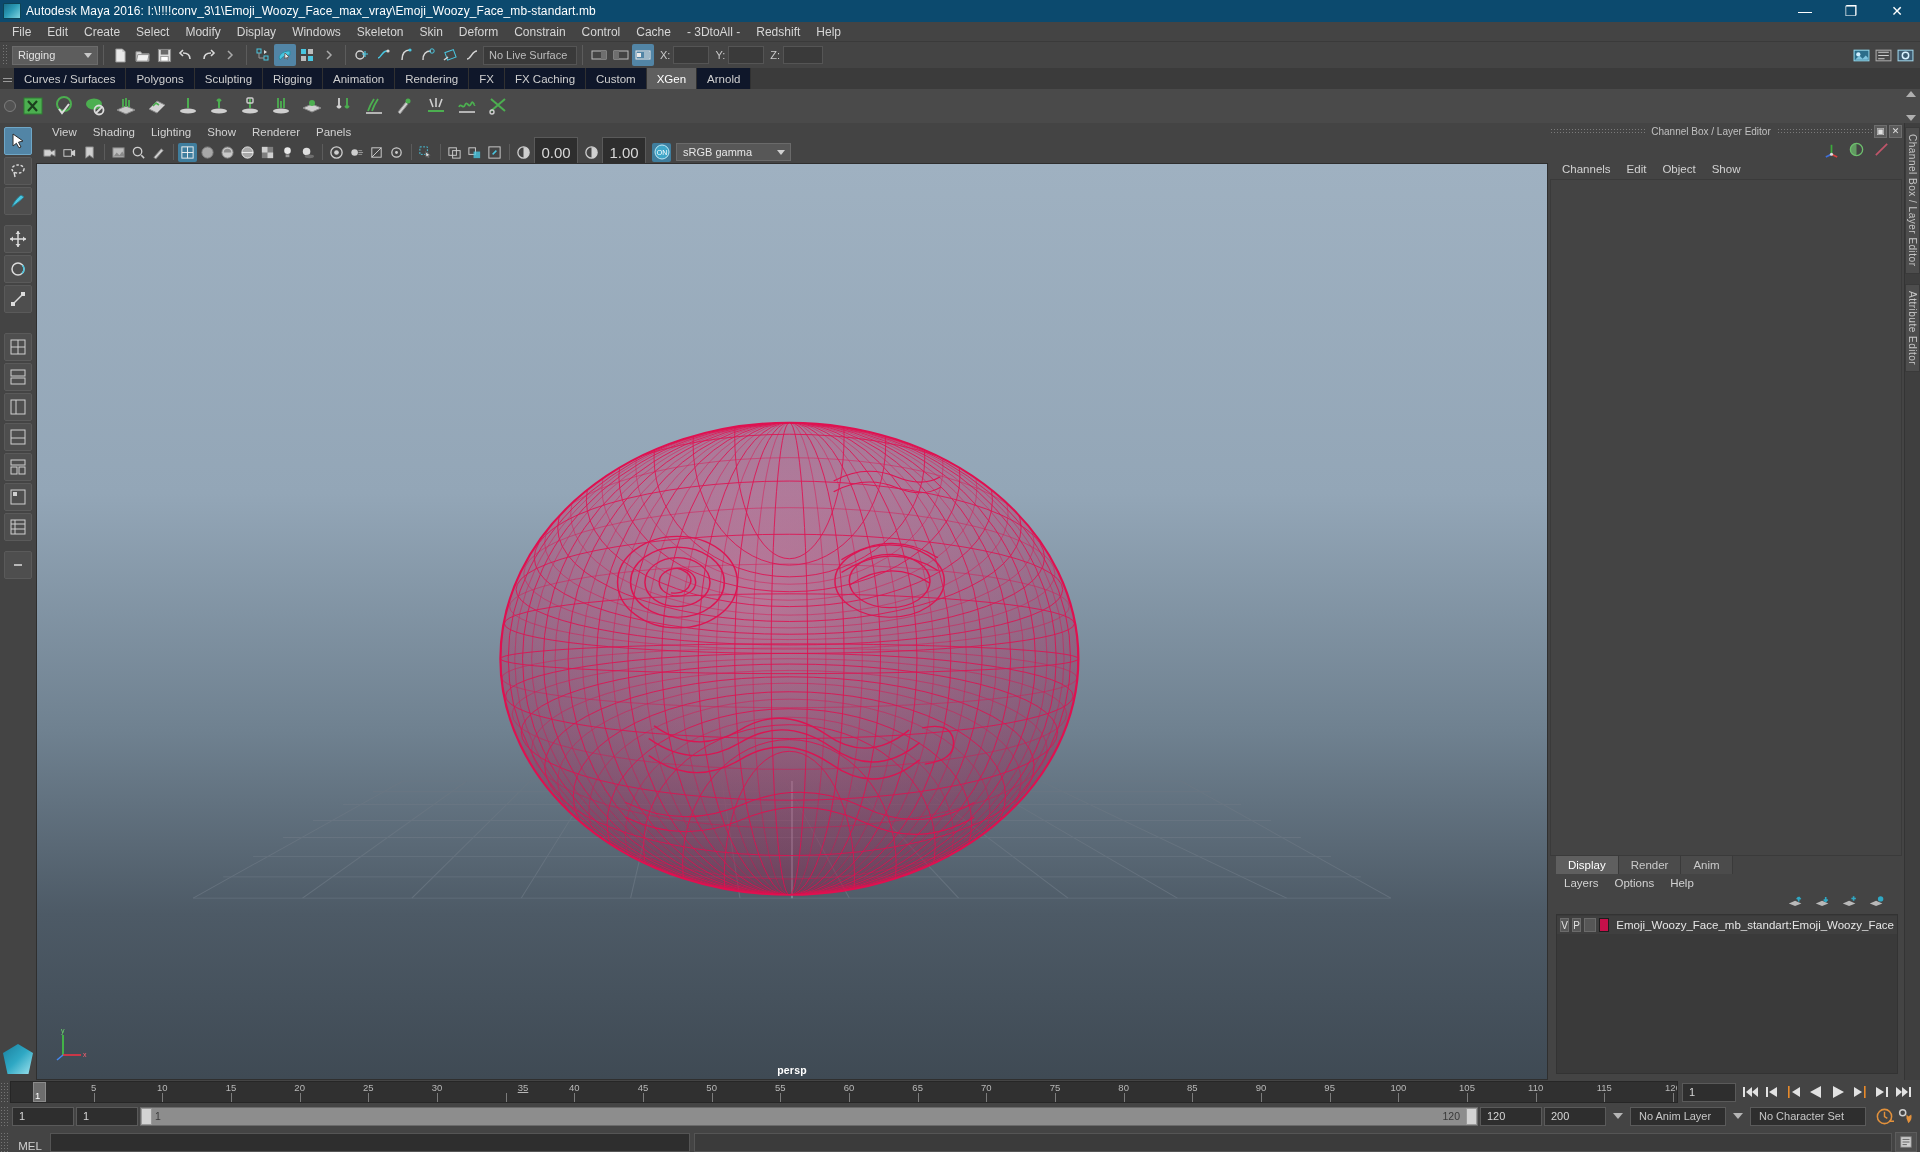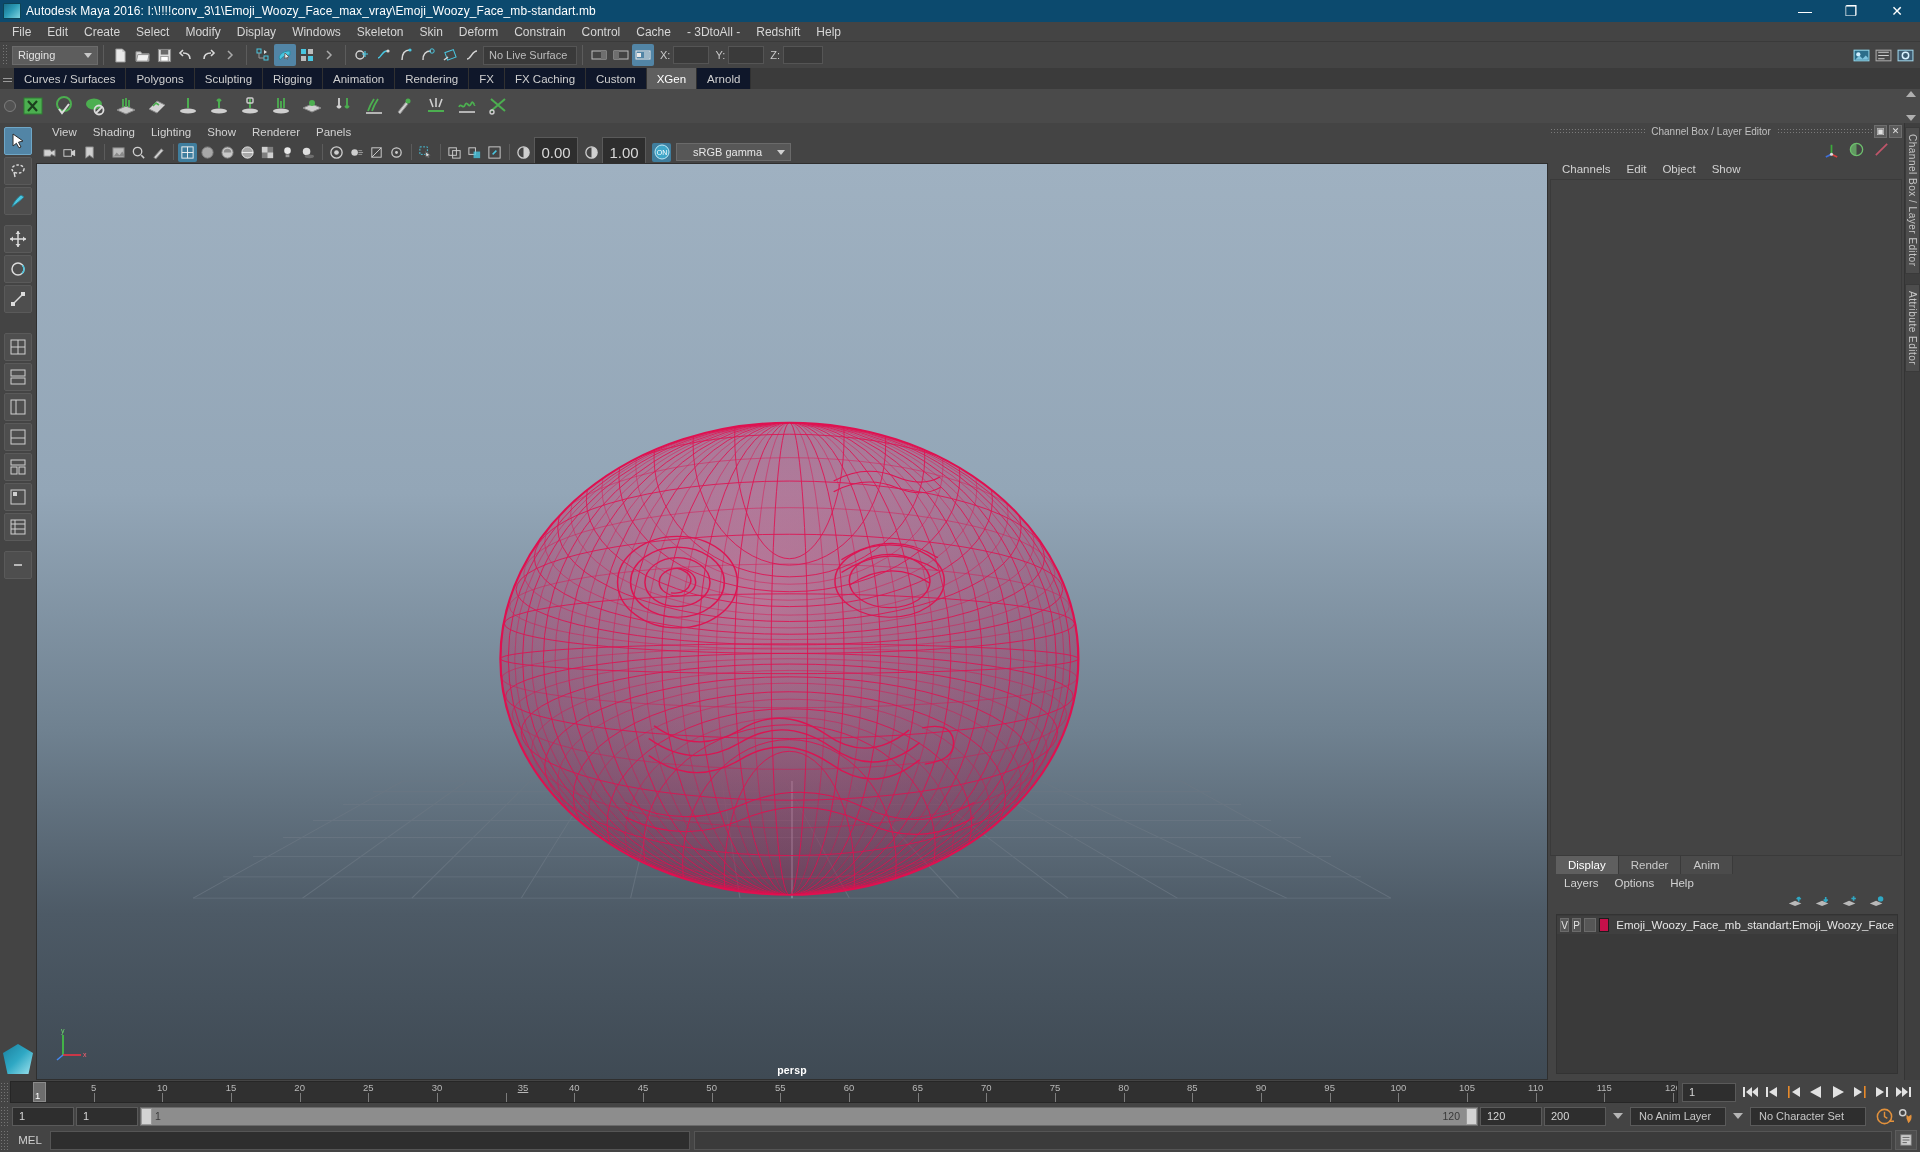--- a/index.html
+++ b/index.html
@@ -157,21 +157,21 @@
   .vp-btn.on { background: #3f7e9e; }
   .vp-sep { width: 1px; height: 16px; background: #5c5c5c; margin: 0 4px; flex: 0 0 1px; }
   .num-field {
     height: 30px; width: 44px; background: #2e2e2e; border: 1px solid #5a5a5a;
     color: #d8d8d8; font-size: 15px; display: flex; align-items: center;
     justify-content: center; flex: 0 0 44px;
   }
   .gamma-select {
     height: 18px; width: 115px; background: #575757; border: 1px solid #6a6a6a;
     color: #e6e6e6; font-size: 11px; display: flex; align-items: center;
-    padding-left: 16px; margin-left: 4px; flex: 0 0 115px; position: relative;
+    padding-left: 6px; margin-left: 4px; flex: 0 0 115px; position: relative;
   }
   .gamma-select .caret {
     position: absolute; right: 5px; width: 0; height: 0;
     border-left: 4px solid transparent; border-right: 4px solid transparent;
     border-top: 5px solid #d0d0d0;
   }
 
   .viewport {
     flex: 1 1 auto; position: relative; min-height: 0; overflow: hidden;
     background: linear-gradient(to bottom, #9fb1c1 0%, #93a6b7 36%, #6f8190 62%, #4d5a66 82%, #3f4a54 100%);
@@ -279,21 +279,21 @@
   }
   .rng-handle { position: absolute; width: 11px; height: 17px; background: #d3d3d3; border: 1px solid #9a9a9a; }
   .rng-lab { position: absolute; font-size: 10.5px; color: #3a3a3a; }
   .dd-field {
     height: 19px; background: #2e2e2e; border: 1px solid #5a5a5a; color: #c7c7c7;
     font-size: 11px; display: flex; align-items: center; padding-left: 8px;
   }
   .dd-caret { width: 0; height: 0; border-left: 5px solid transparent; border-right: 5px solid transparent; border-top: 6px solid #b5b5b5; margin: 0 5px; }
 
   
-  .cmd-row { height: 24px; background: #444; display: flex; align-items: center; flex: 0 0 24px; }
+  .cmd-row { height: 24px; background: #444; display: flex; align-items: flex-end; flex: 0 0 24px; }
   .cmd-label { font-size: 11.5px; color: #cfcfcf; width: 40px; text-align: center; flex: 0 0 40px; }
   .cmd-input { height: 19px; background: #2e2e2e; border: 1px solid #555; flex: 0 0 640px; }
   .cmd-output { height: 19px; background: #3b3b3b; border: 1px solid #555; flex: 1 1 auto; margin-left: 4px; min-width: 0; }
   .cmd-btn { width: 22px; height: 20px; margin: 0 3px; display: flex; align-items: center; justify-content: center; background: #4e4e4e; border: 1px solid #5d5d5d; }
 
   .help-row { height: 20px; background: #444; display: flex; align-items: center; flex: 0 0 20px; }
   .help-text { font-size: 11px; color: #c9c9c9; padding-left: 4px; }
 
   svg { display: block; }
 </style>

